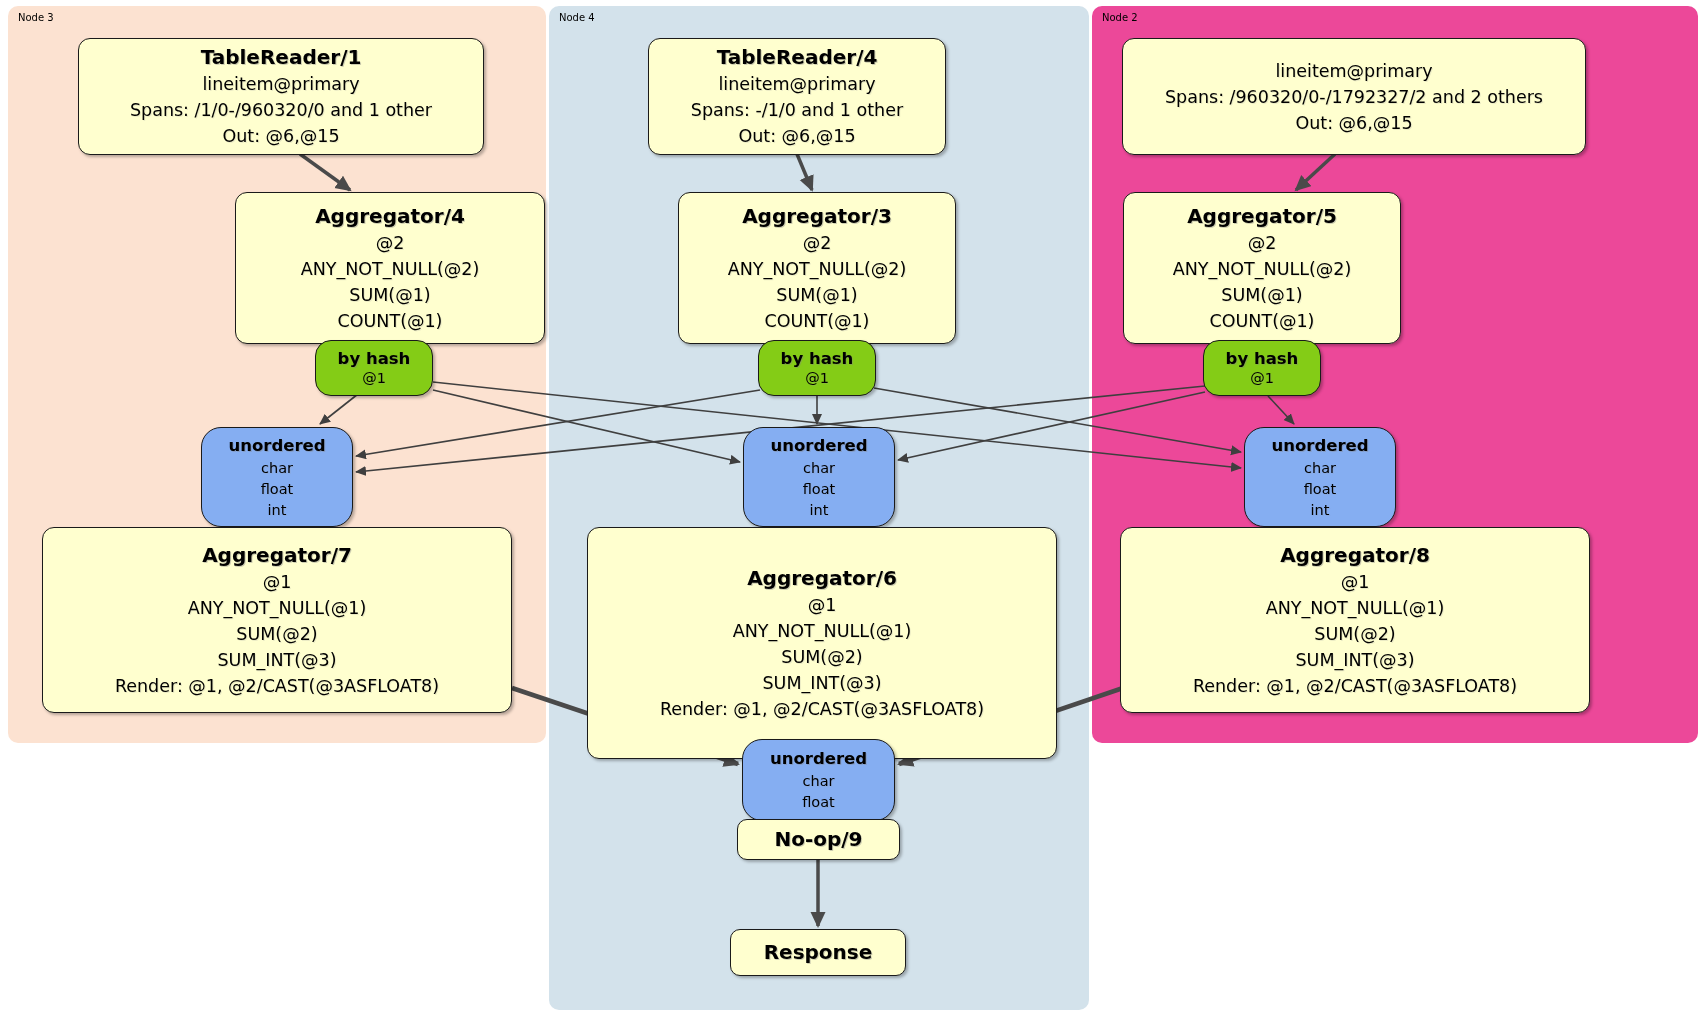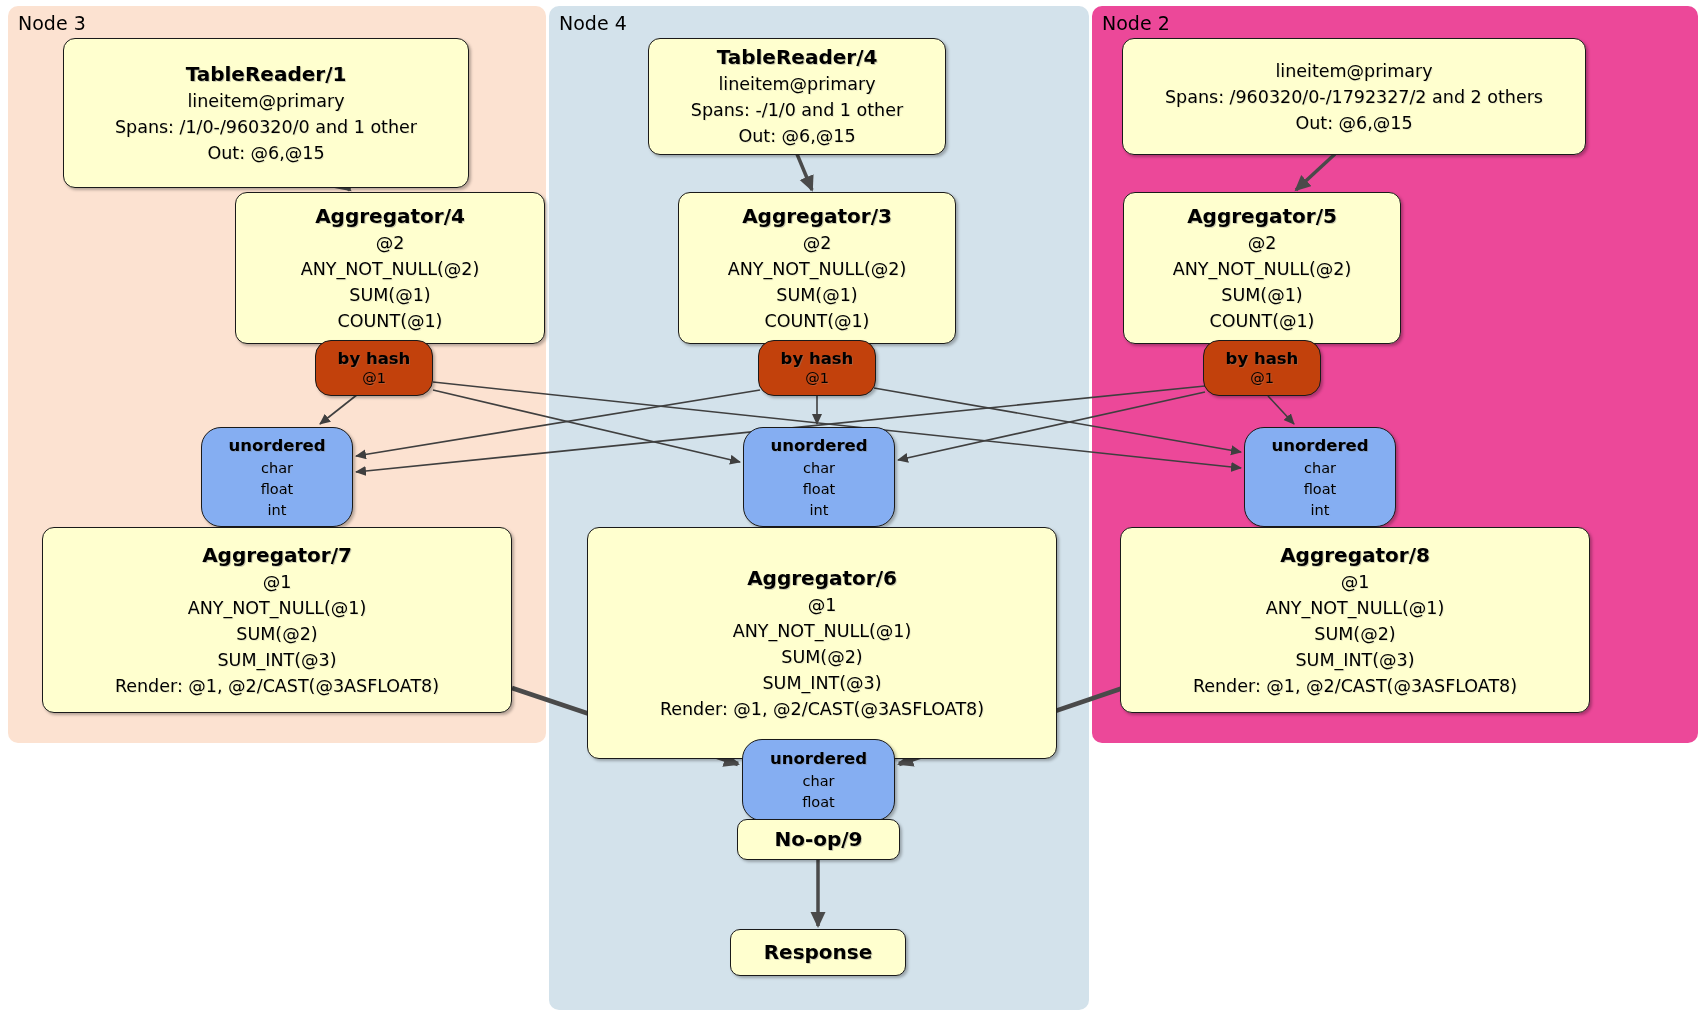--- a/index.html
+++ b/index.html
@@ -1,35 +1,35 @@
 <!DOCTYPE html>
 <html><head>
 <meta charset="utf-8">
 <style>
   html,body{margin:0;padding:0;background:#ffffff;}
   .canvas{
     position:relative;width:1706px;height:1016px;overflow:hidden;
     font-family:"DejaVu Sans","Liberation Sans",sans-serif;color:#000;
   }
   .panel{position:absolute;border-radius:10px;z-index:0;}
-  .panel-label{position:absolute;top:6px;left:10px;font-size:19px;color:#000;}
+  .panel-label{position:absolute;top:6px;left:10px;font-size:10px;color:#000;}
   .edges{position:absolute;left:0;top:0;z-index:1;}
   .node-box{
     position:absolute;box-sizing:border-box;z-index:2;
     background:#ffffcf;border:1.6px solid #1a1a1a;border-radius:12px;
     box-shadow:2px 2px 3px rgba(0,0,0,.28);
     display:flex;flex-direction:column;justify-content:center;
     text-align:center;padding:6px 8px;
   }
   .op-title{font-size:20px;font-weight:bold;line-height:27px;
     text-shadow:1px 1px 0 rgba(130,130,130,.4);}
   .op-line{font-size:17.5px;line-height:26px;
     text-shadow:1px 1px 0 rgba(160,160,160,.22);}
   .router{
-    background:#c2410c;border-radius:16px;z-index:3;padding:4px 6px;
+    background:#84cc16;border-radius:16px;z-index:3;padding:4px 6px;
   }
   .router .op-title{font-size:16.5px;line-height:20px;}
   .router .op-line{font-size:14.5px;line-height:18px;}
   .sync{
     background:#85aef2;border-radius:20px;z-index:2;padding:4px 6px;
   }
   .sync .op-title{font-size:16.5px;line-height:24px;}
   .sync .op-line{font-size:14.5px;line-height:21px;}
   .plain{border-radius:10px;}
 </style>
@@ -72,21 +72,21 @@
     <line x1="1205" y1="392" x2="898" y2="460" stroke="#3f3f3f" stroke-width="1.6" marker-end="url(#arr-thin)"></line>
     <line x1="1268" y1="396" x2="1294" y2="424" stroke="#3f3f3f" stroke-width="1.6" marker-end="url(#arr-thin)"></line>
 
     <line x1="512" y1="688" x2="738" y2="764" stroke="#4a4a4a" stroke-width="4.5" marker-end="url(#arr-thick)"></line>
     <line x1="818" y1="713" x2="818" y2="735" stroke="#4a4a4a" stroke-width="4.5" marker-end="url(#arr-thick)"></line>
     <line x1="1123" y1="688" x2="899" y2="764" stroke="#4a4a4a" stroke-width="4.5" marker-end="url(#arr-thick)"></line>
 
     <line x1="818" y1="860" x2="818" y2="926" stroke="#4a4a4a" stroke-width="3.5" marker-end="url(#arr-thick)"></line>
   </svg>
 
-  <div class="node-box" style="left:63px;top:38px;width:406px;height:150px;">
+  <div class="node-box" style="left:78px;top:38px;width:406px;height:117px;">
     <div class="op-title">TableReader/1</div>
     <div class="op-line">lineitem@primary</div>
     <div class="op-line">Spans: /1/0-/960320/0 and 1 other</div>
     <div class="op-line">Out: @6,@15</div>
   </div>
   <div class="node-box" style="left:648px;top:38px;width:298px;height:117px;">
     <div class="op-title">TableReader/4</div>
     <div class="op-line">lineitem@primary</div>
     <div class="op-line">Spans: -/1/0 and 1 other</div>
     <div class="op-line">Out: @6,@15</div>

